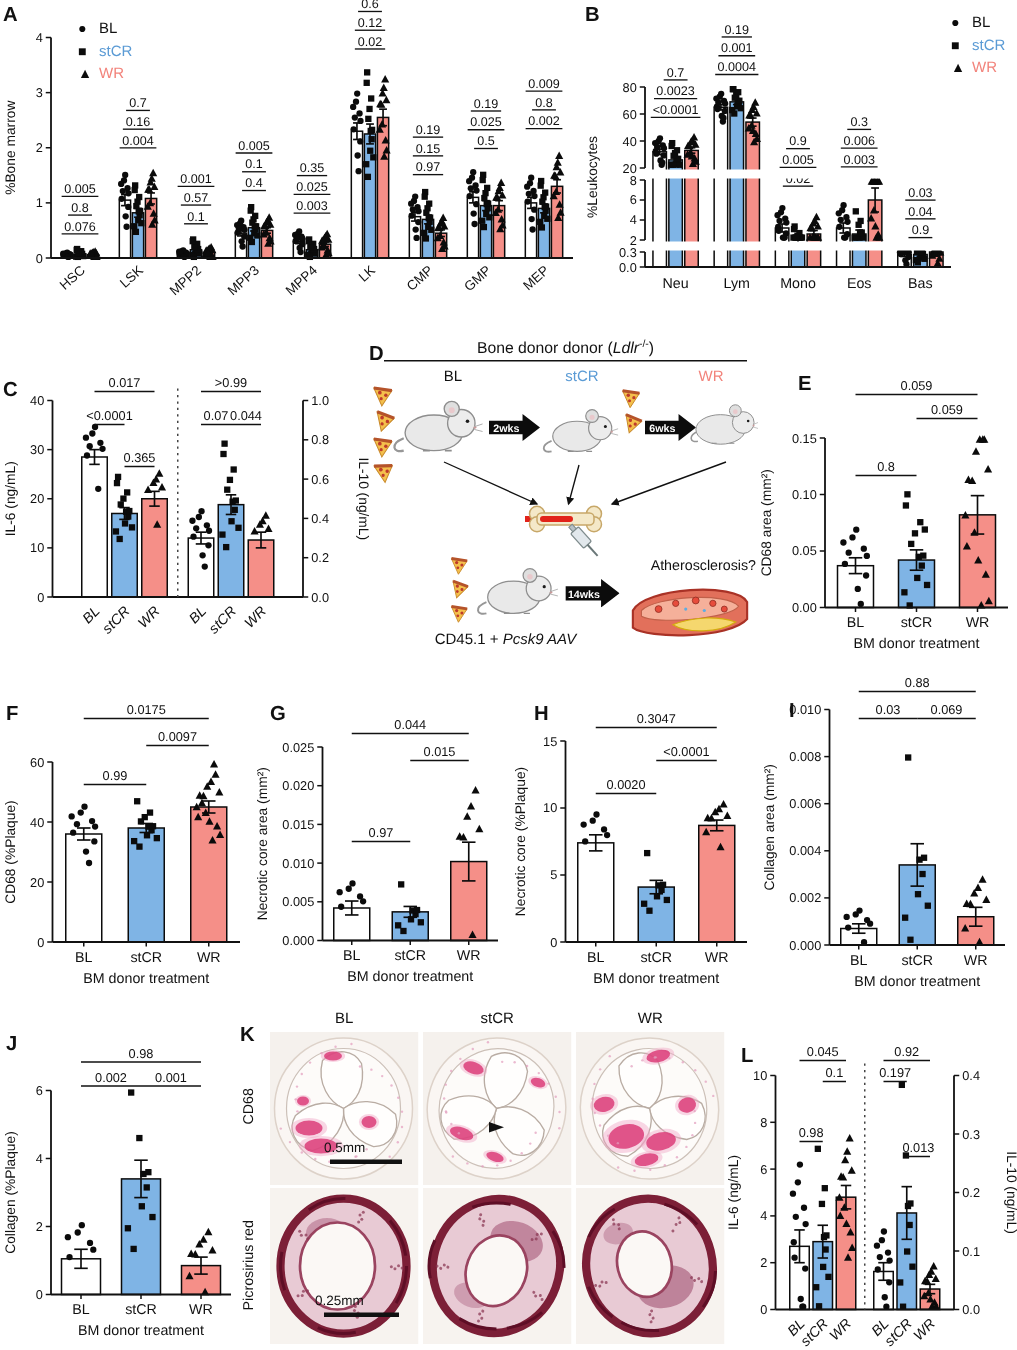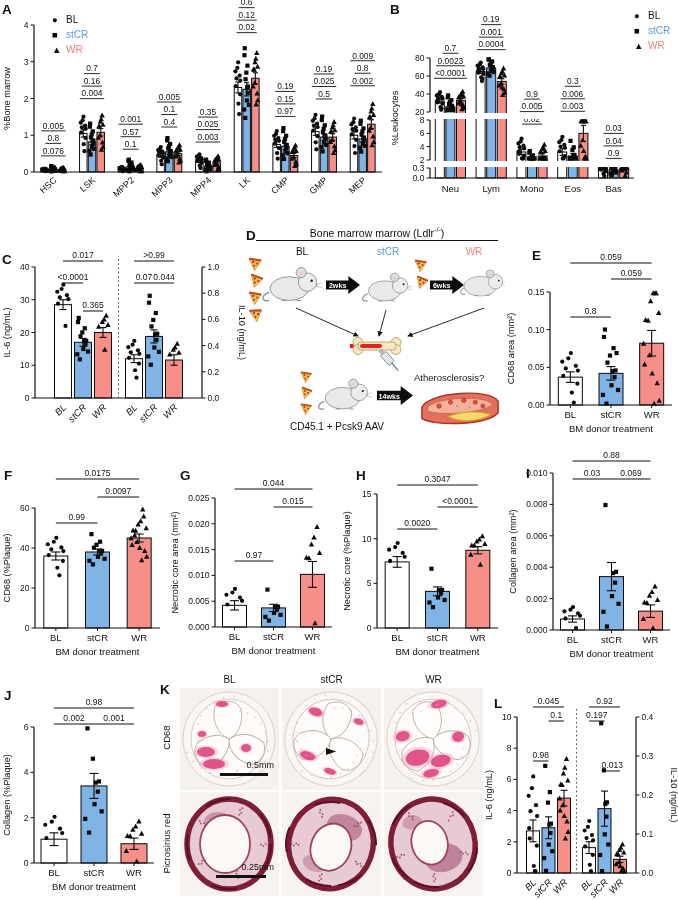--- a/index.html
+++ b/index.html
@@ -8,26 +8,26 @@
   .plabel{position:absolute;font-size:13.5px;font-weight:700;z-index:6}
   svg.chart{position:absolute;left:0;top:0}
   svg text{font-family:"Liberation Sans",sans-serif;fill:#111}
   .legend{position:absolute;z-index:5;font-size:10px;line-height:15px}
   .legend .row{white-space:nowrap}
   .legend .mk{display:inline-block;width:14px;font-size:9.5px;color:#0b0b0b}
   .abs{position:absolute}
   .dtitle{position:absolute;text-align:center;font-size:10.5px;border-bottom:1.6px solid #111;padding-bottom:1px}
   .dlab{position:absolute;font-size:10px;text-align:center;font-weight:400}
   .dcap{position:absolute;font-size:10px;text-align:center}
-  .outcome{position:absolute;font-size:9.5px;text-align:left}
+  .outcome{position:absolute;font-size:9.5px;text-align:right}
   .khead{position:absolute;font-size:10px;text-align:center}
   .krow{position:absolute;font-size:9.5px;text-align:center;transform:rotate(-90deg)}
   .sbar{position:absolute;background:#111;height:3px}
-  .sbtxt{position:absolute;font-size:9px;text-align:right}
-  .it{}
+  .sbtxt{position:absolute;font-size:9px;text-align:left}
+  .it{font-style:italic}
   sup{font-size:7px}
 </style>
 </head>
 <body>
 
 <svg width="0" height="0" style="position:absolute" aria-hidden="true">
   <defs>
     <marker id="arrh" markerWidth="7" markerHeight="7" refX="5" refY="3" orient="auto">
       <path d="M0,0 L6,3 L0,6 Z" fill="#111"></path>
     </marker>
@@ -1015,21 +1015,21 @@
         <text x="138" y="186" font-size="9.5" text-anchor="end" font-style="italic" transform="rotate(-45 138 186)">BL</text>
         <text x="158" y="186" font-size="9.5" text-anchor="end" font-style="italic" transform="rotate(-45 158 186)">stCR</text>
         <text x="178" y="186" font-size="9.5" text-anchor="end" font-style="italic" transform="rotate(-45 178 186)">WR</text>
         <text x="10" y="110.5" font-size="9.2" text-anchor="middle" transform="rotate(-90 10 110.5)">IL-6 (ng/mL)</text>
         <text x="239" y="110.5" font-size="9.2" text-anchor="middle" transform="rotate(90 239 110.5)">IL-10 (ng/mL)</text>
       </svg>
   </div>
 
   <div class="panel" id="panel-D" style="left:246px;top:222px;width:258px;height:224px">
     <div class="plabel" style="left:0;top:6px">D</div>
-    <div class="dtitle" style="left:10px;top:4px;width:242px"><span>Bone marrow marrow (</span><span class="it">Ldlr</span><sup>-/-</sup><span>)</span></div>
+    <div class="dtitle" style="left:10px;top:4px;width:242px"><span>Bone donor donor (</span><span class="it">Ldlr</span><sup>-/-</sup><span>)</span></div>
 
     <div class="dlab" style="left:36px;top:24px;width:40px">BL</div>
     <div class="dlab" style="left: 120px; top: 24px; width: 44px; color: rgb(91, 155, 213);">stCR</div>
     <div class="dlab" style="left: 206px; top: 24px; width: 44px; color: rgb(242, 131, 123);">WR</div>
 
     <svg class="abs" style="left:0;top:34px" width="20" height="68">
       <use href="#sym-pizza" width="16" height="16" x="1" y="0"></use>
       <use href="#sym-pizza" width="16" height="16" x="2" y="17" transform="rotate(12 10 25)"></use>
       <use href="#sym-pizza" width="16" height="16" x="1" y="34"></use>
       <use href="#sym-pizza" width="16" height="16" x="2" y="51" transform="rotate(-10 10 59)"></use>

